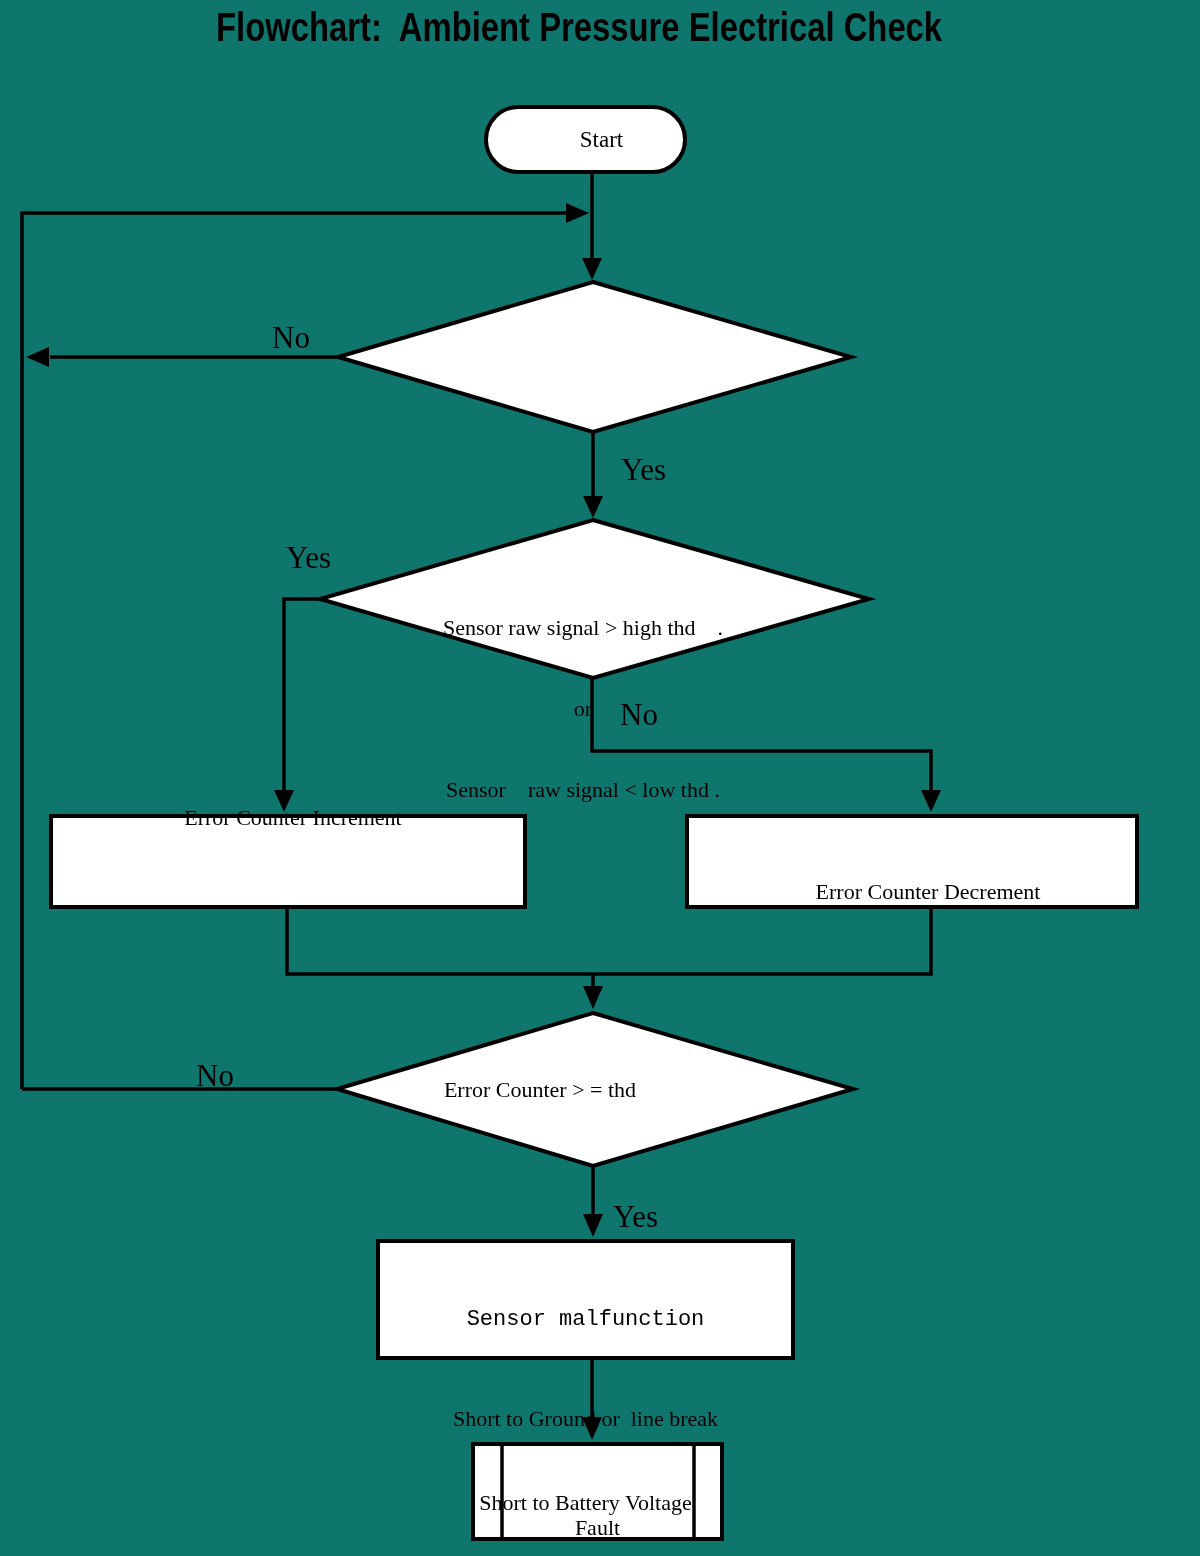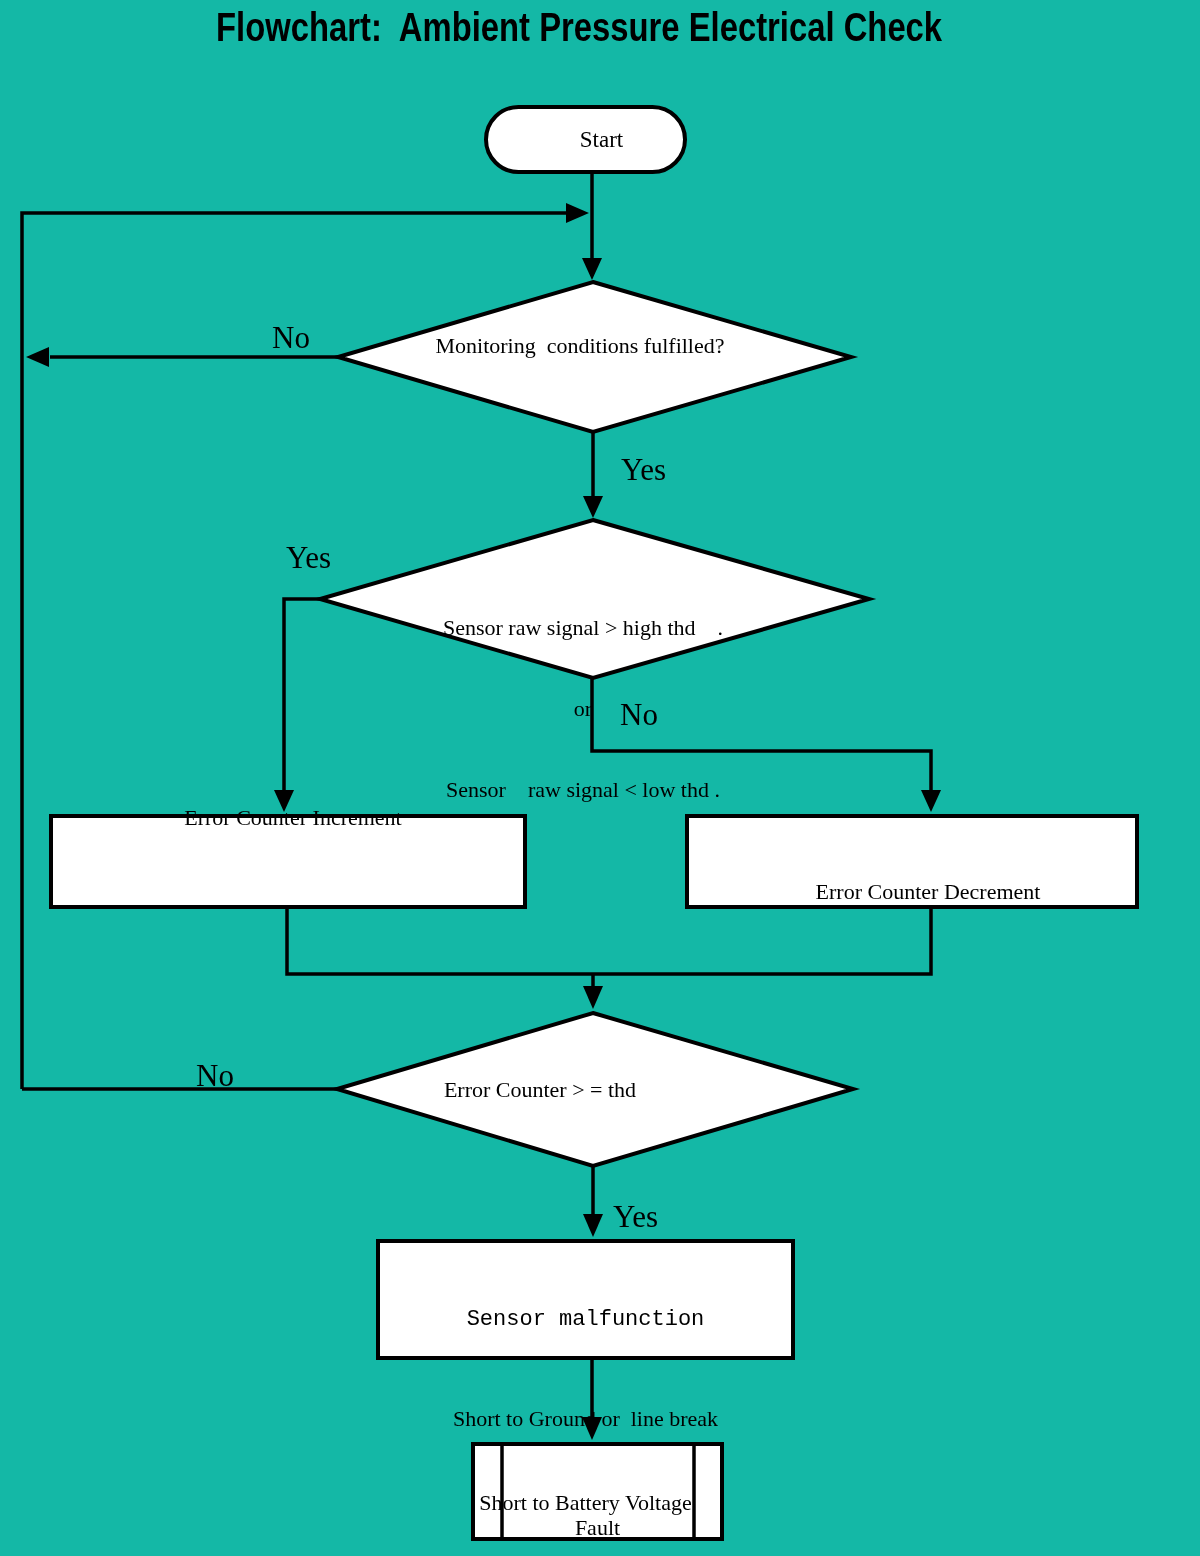--- a/index.html
+++ b/index.html
@@ -1,20 +1,20 @@
 <!DOCTYPE html>
 <html><head>
 <meta charset="utf-8">
 <style>
   html, body { margin: 0; padding: 0; background: #ffffff; }
   #page {
     position: relative;
     width: 1200px;
     height: 1556px;
-    background: #14b8a6;
+    background: #0f766e;
     font-family: "Liberation Serif", serif;
     color: #000000;
     overflow: hidden;
   }
   #flow-svg { position: absolute; left: 0; top: 0; }
   .shape { fill: #ffffff; stroke: #000000; stroke-width: 4; }
   .conn  { fill: none; stroke: #000000; stroke-width: 3.5; }
   .ah    { fill: #000000; stroke: none; }
 
   .txt {
@@ -95,21 +95,20 @@
     <rect class="shape" x="687" y="816" width="450" height="91"></rect>
     <polygon class="shape" points="593,1013 853,1089 593,1166 337,1089"></polygon>
     <rect class="shape" x="378" y="1241" width="415" height="117"></rect>
     <rect class="shape" x="473" y="1444" width="249" height="95"></rect>
     <line class="conn" x1="502" y1="1444" x2="502" y2="1539"></line>
     <line class="conn" x1="694" y1="1444" x2="694" y2="1539"></line>
   </svg>
 
   <div class="txt flex-center" style="left:486px; top:107px; width:199px; height:65px; font-size:23px;">Start</div>
 
-  <div class="txt" style="left:330px; top:332px; width:500px;">Monitoring  conditions fulfilled?</div>
 
   <div class="txt" style="left:333px; top:560px; width:500px;">
     <div>Sensor raw signal &gt; high thd    .</div>
     <div>or</div>
     <div>Sensor    raw signal &lt; low thd .</div>
   </div>
 
   <div class="txt flex-center" style="left:40px; top:772px; width:474px; height:91px;">Error Counter Increment</div>
 
   <div class="txt flex-center" style="left:687px; top:846px; width:450px; height:91px;">Error Counter Decrement</div>

